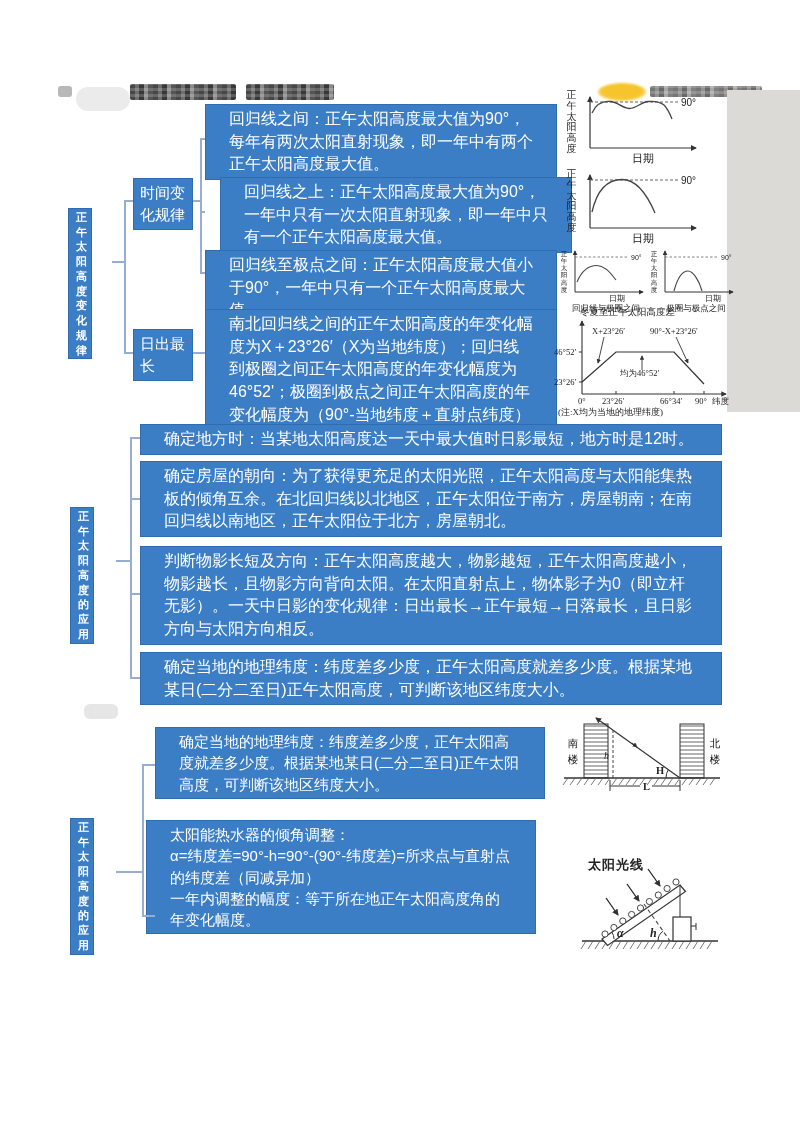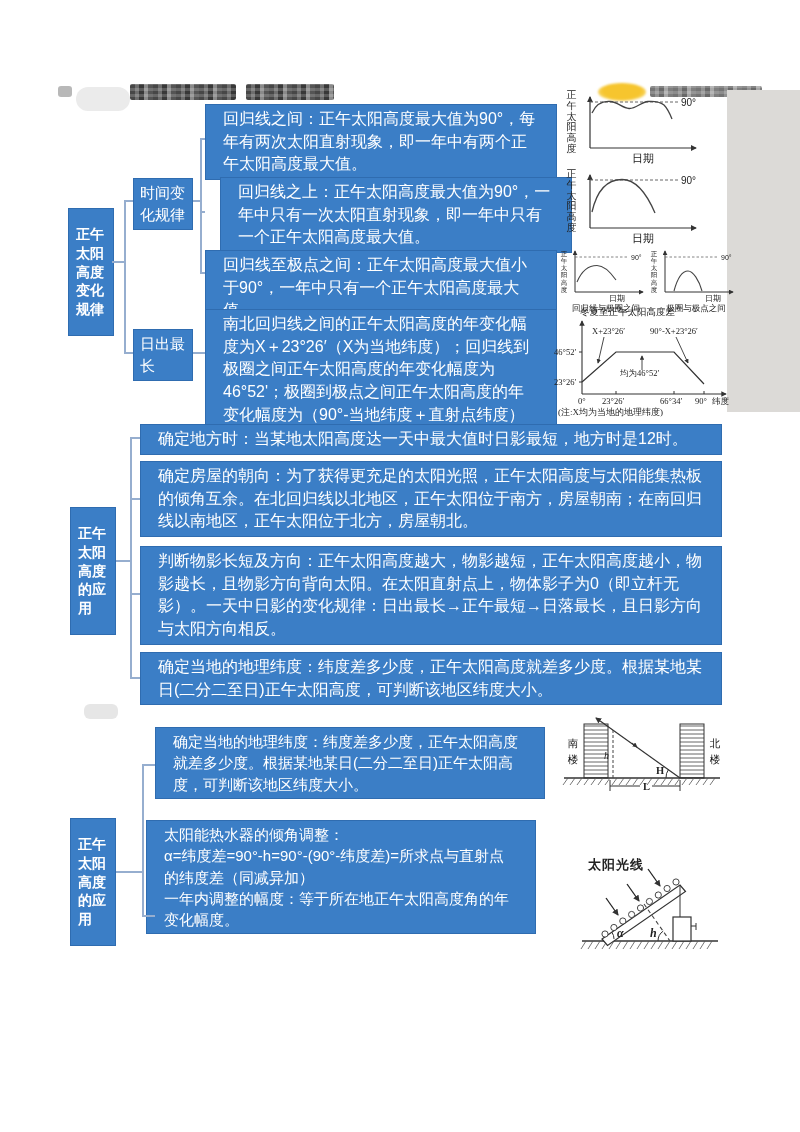--- a/index.html
+++ b/index.html
@@ -1,22 +1,22 @@
 <!DOCTYPE html>
 <html><head>
 <meta charset="utf-8">
 <style>
   html,body{margin:0;padding:0;background:#fff;}
   .stage{position:relative;width:800px;height:1132px;background:#fff;overflow:hidden;
          font-family:"Liberation Sans",sans-serif;}
   .abs{position:absolute;}
   
   .bx{position:absolute;background:#3b7ec6;border:1px solid #2f6cb0;color:#fff;
-      font-size:16px;line-height:1.42;padding:3px 17px;box-sizing:border-box;}
-  .rootbx{width:46px;font-weight:bold;font-size:14px;line-height:1.34;padding:16px 7px;}
+      font-size:16px;line-height:1.42;padding:3px 23px;box-sizing:border-box;}
+  .rootbx{width:24px;font-weight:bold;font-size:11px;line-height:1.34;padding:1px 7px;}
   .brbx{width:60px;font-size:15px;line-height:1.45;padding:3px 6px;}
   .s3f{font-size:15px;}
   .bx p{margin:0;}
   
   .hline{position:absolute;height:0;border-top:2px solid #96aecf;}
   .vline{position:absolute;width:0;border-left:2px solid #96aecf;}
   
   .vtext{position:absolute;width:11px;line-height:1.08;font-size:10px;color:#222;text-align:center;word-break:break-all;}
   .vsmall{width:8px;font-size:6.5px;line-height:1.1;}
   .vbld{width:12px;font-size:10.5px;color:#111;line-height:1.5;}

